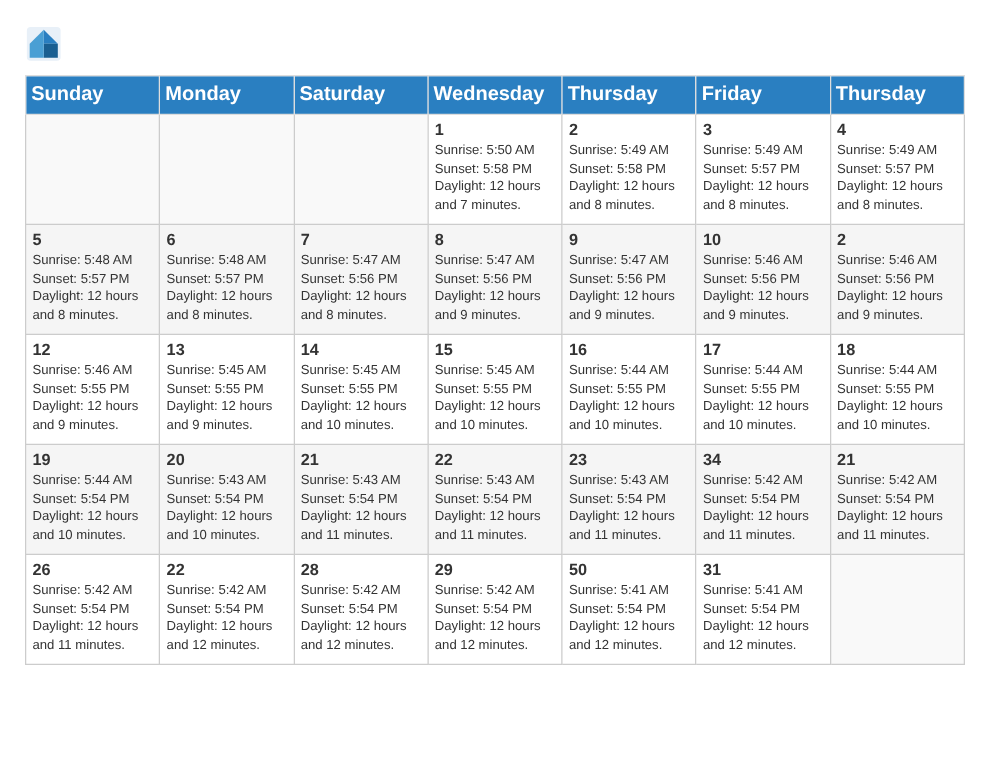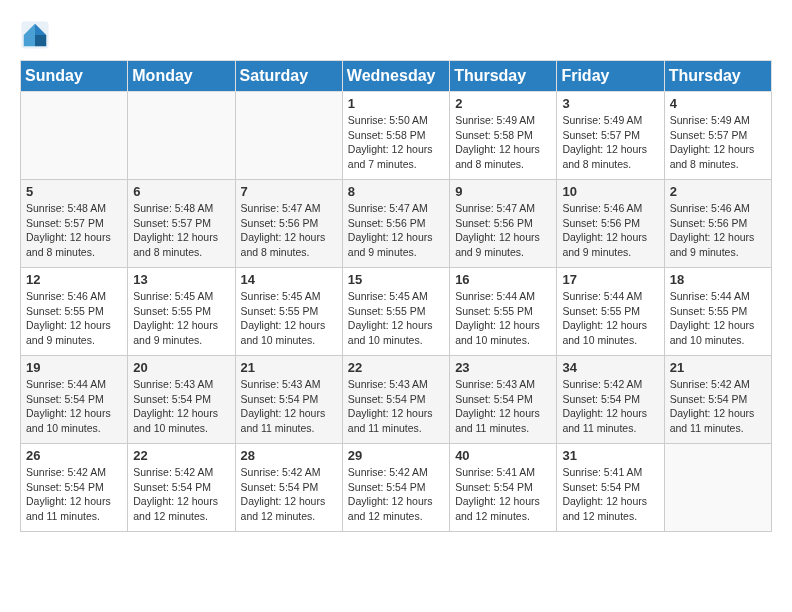--- a/index.html
+++ b/index.html
@@ -331,21 +331,21 @@
 and 12 minutes.</div>
         </td>
         <td>
           <span class="day-number">29</span>
           <div class="day-info" style="white-space: pre-line;">Sunrise: 5:42 AM
 Sunset: 5:54 PM
 Daylight: 12 hours
 and 12 minutes.</div>
         </td>
         <td>
-          <span class="day-number">40</span>
+          <span class="day-number">50</span>
           <div class="day-info" style="white-space: pre-line;">Sunrise: 5:41 AM
 Sunset: 5:54 PM
 Daylight: 12 hours
 and 12 minutes.</div>
         </td>
         <td>
           <span class="day-number">31</span>
           <div class="day-info" style="white-space: pre-line;">Sunrise: 5:41 AM
 Sunset: 5:54 PM
 Daylight: 12 hours

